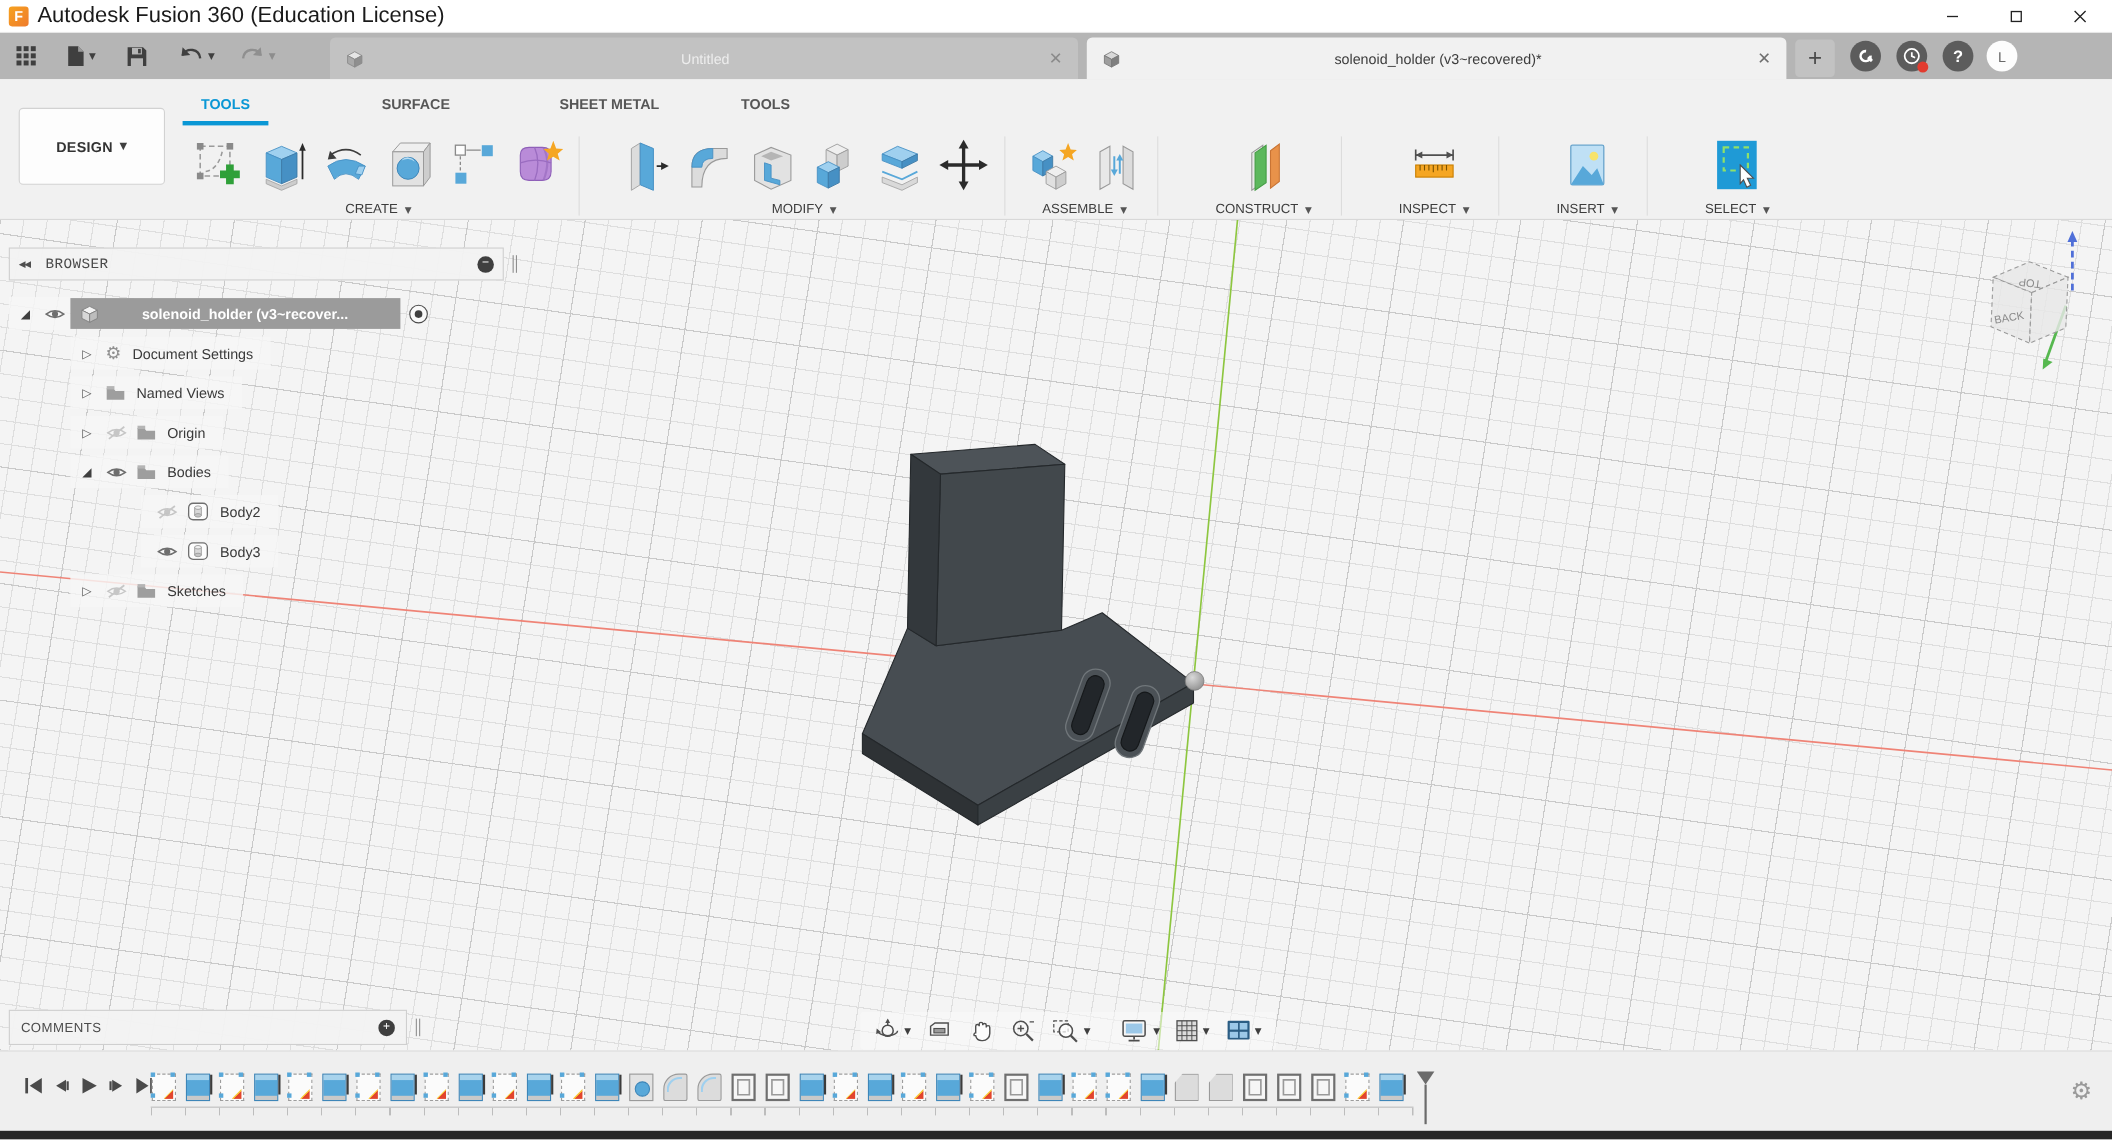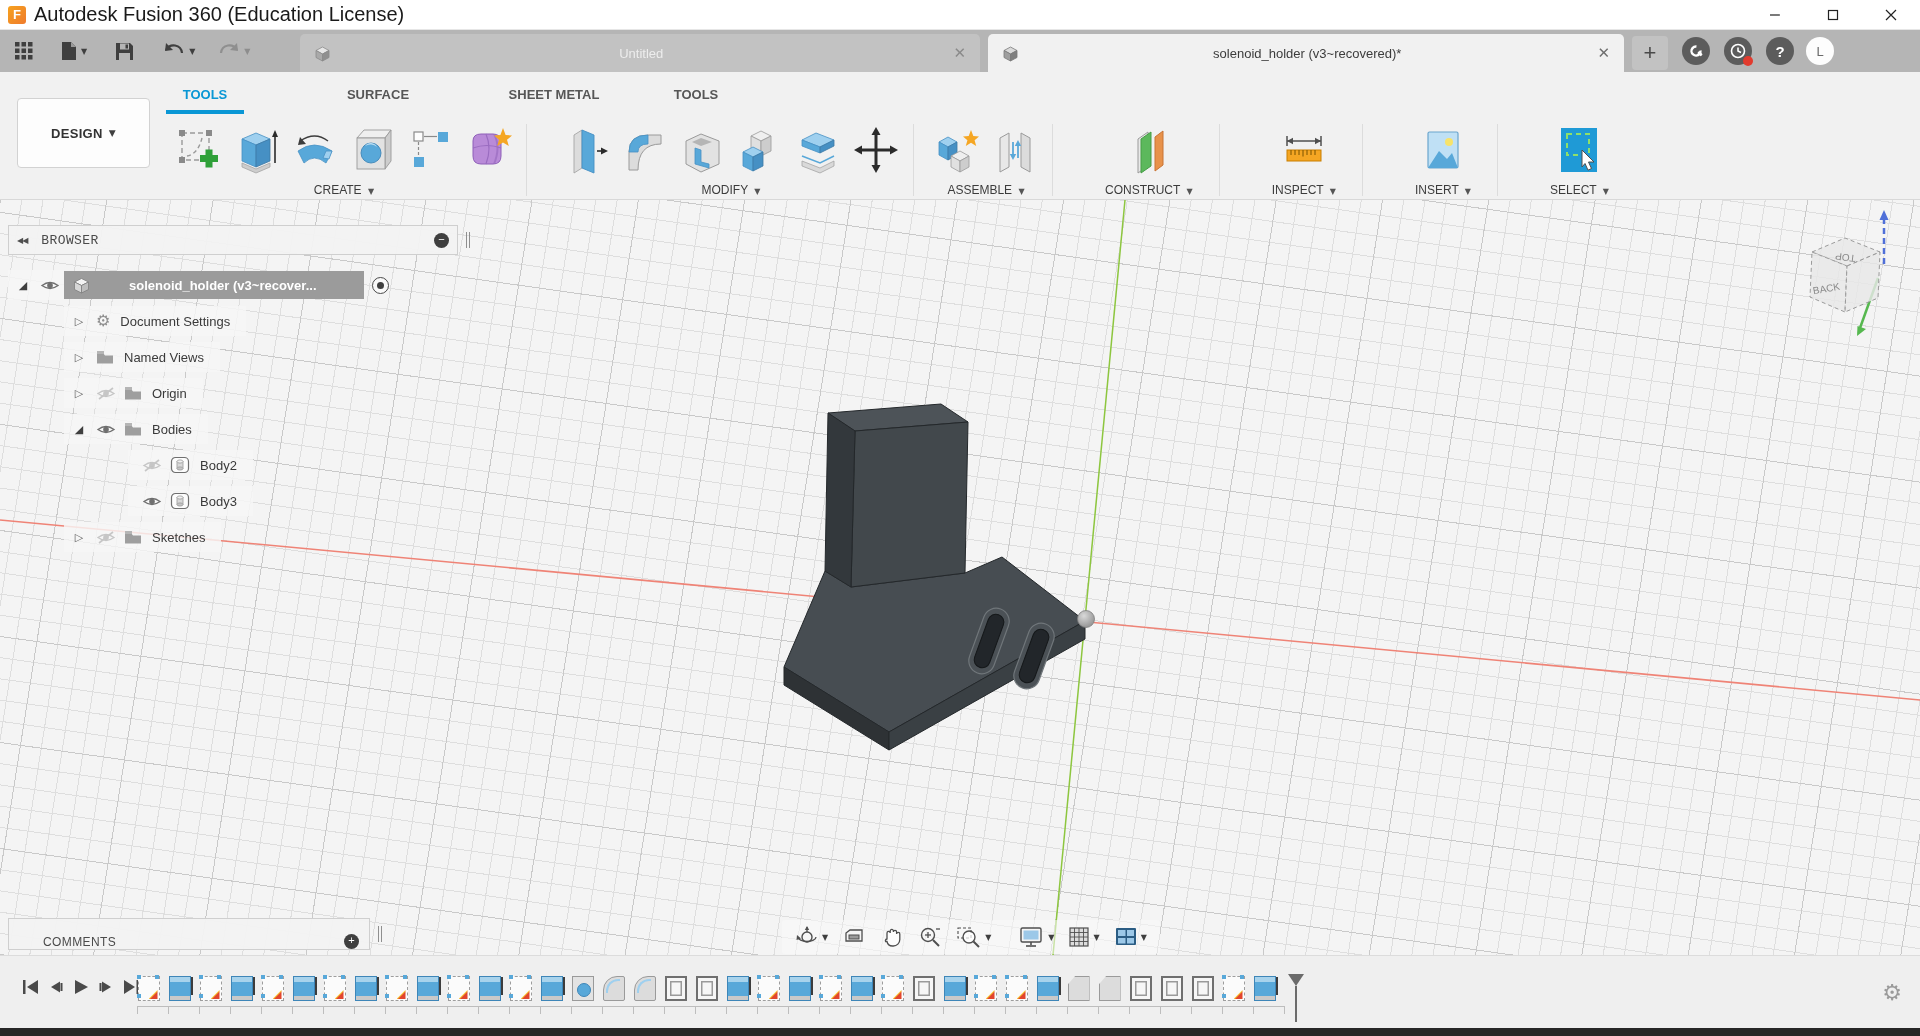--- a/index.html
+++ b/index.html
@@ -82,21 +82,21 @@
   .blabel { font-size:13px; color:#3a3a3a; margin-left:10px; white-space:nowrap; }
   .icon-gap { margin-left:8px; display:flex; align-items:center; }
   .root-sel { display:inline-flex; align-items:center; height:28px; background:#9b9b9b; padding:0 10px 0 8px; min-width:300px; }
   .root-sel .blabel { color:#ffffff; font-weight:bold;margin-left:38px; }
   .radio { width:17px; height:17px; border-radius:50%; border:1.6px solid #4a4a4a; background:rgba(250,250,250,.9); display:flex; align-items:center; justify-content:center; margin-left:8px; }
   .radio::after { content:""; width:7px; height:7px; border-radius:50%; background:#3f3f3f; }
   .gear-glyph { font-family:"DejaVu Sans",sans-serif; font-size:16px; color:#8f8f8f; line-height:16px; }
 
   
   .comments { position:absolute; left:8px; top:718px; width:380px; height:32px; display:flex; align-items:center; }
-  .cpanel { width:362px; height:32px; background:rgba(243,243,243,.96); border:1px solid #cfcfcf; display:flex; align-items:flex-end; padding:0 10px 0 34px; }
+  .cpanel { width:362px; height:32px; background:rgba(243,243,243,.96); border:1px solid #cfcfcf; display:flex; align-items:center; padding:0 10px 0 10px; }
   .cp-title { font-size:12px; color:#4a4a4a; letter-spacing:.4px; flex:1; }
 
   
   .navbar { position:absolute; left:782px; top:720px; height:34px; display:flex; align-items:center; background:rgba(250,250,250,.55); border-radius:3px; padding:0 6px; }
   .nav-btn { display:flex; align-items:center; padding:0 7px; height:30px; }
   .nav-sep { width:14px; }
 
   
   .timeline { position:absolute; top:955px; left:0; width:1920px; height:73px; background:#efefef; border-top:1px solid #dcdcdc; }
   .playback { position:absolute; left:22px; top:22px; display:flex; gap:7px; }

